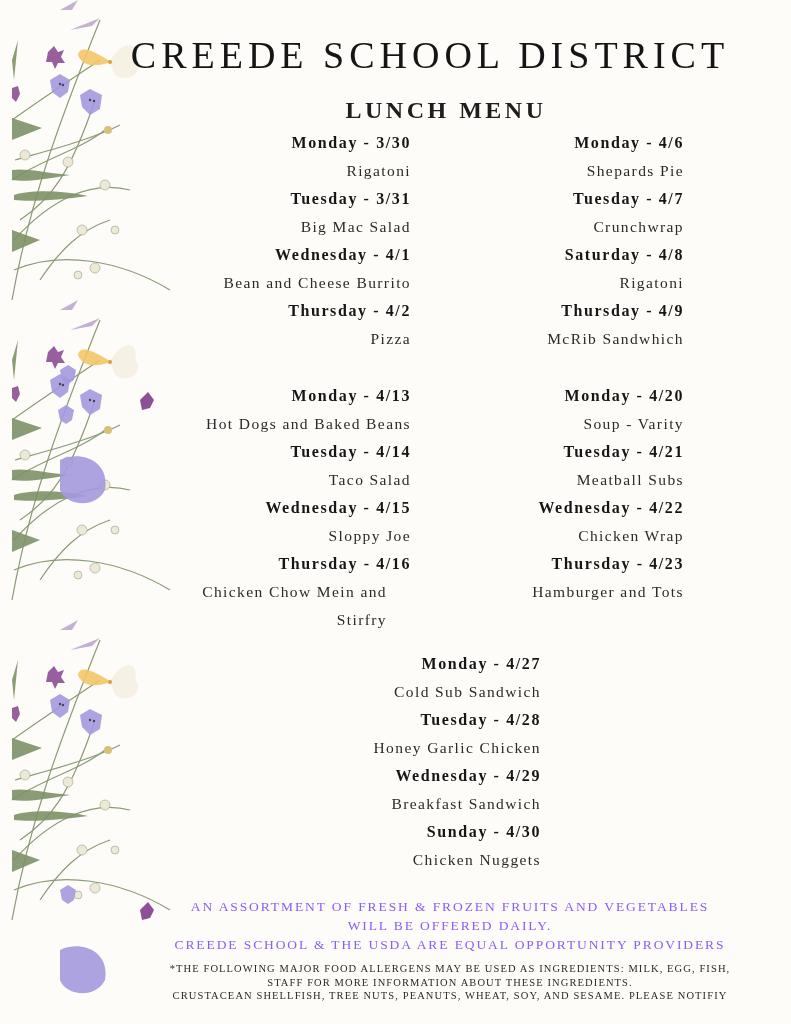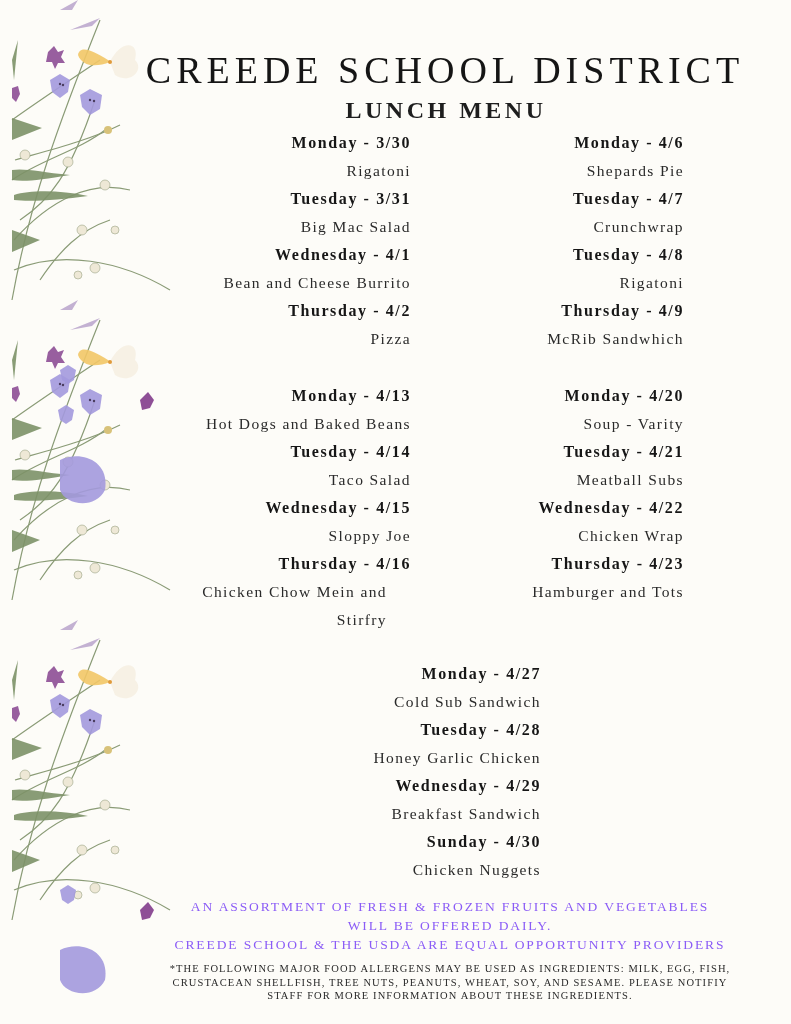--- a/index.html
+++ b/index.html
@@ -26,21 +26,21 @@
       position: absolute;
       left: 120px;
       width: 620px;
       top: 33px;
       text-align: center;
       font-family: "Liberation Serif", serif;
       font-size: 38px;
       letter-spacing: 5px;
       font-weight: normal;
       color: #151515;
-      margin: 15px;
+      margin: 0;
       line-height: 44px;
     }
     .subtitle {
       position: absolute;
       left: 120px;
       width: 620px;
       top: 80px;
       text-align: center;
       font-family: "Liberation Serif", serif;
       font-size: 24px;
@@ -66,21 +66,21 @@
     .week .meal {
       font-size: 15.5px;
       letter-spacing: 1.4px;
       line-height: 28px;
       color: #2a2a2a;
     }
     #week1 { left: 151px; top: 129px; }
     #week2 { left: 424px; top: 129px; }
     #week3 { left: 151px; top: 382px; }
     #week4 { left: 424px; top: 382px; }
-    #week5 { left: 281px; top: 650px; margin-top: 10px; }
+    #week5 { left: 281px; top: 650px; }
     .footer-note {
       position: absolute;
       left: 140px;
       width: 620px;
       top: 897px;
       text-align: center;
       font-family: "Liberation Serif", serif;
       font-size: 13.5px;
       letter-spacing: 1.9px;
       line-height: 19px;
@@ -196,21 +196,21 @@
   <div class="meal">Bean and Cheese Burrito</div>
   <div class="day">Thursday - 4/2</div>
   <div class="meal">Pizza</div>
 </div>
 
 <div class="week" id="week2">
   <div class="day">Monday - 4/6</div>
   <div class="meal">Shepards Pie</div>
   <div class="day">Tuesday - 4/7</div>
   <div class="meal">Crunchwrap</div>
-  <div class="day">Tuesday - 4/8</div>
+  <div class="day">Saturday - 4/8</div>
   <div class="meal">Rigatoni</div>
   <div class="day">Thursday - 4/9</div>
   <div class="meal">McRib Sandwhich</div>
 </div>
 
 <div class="week" id="week3">
   <div class="day">Monday - 4/13</div>
   <div class="meal">Hot Dogs and Baked Beans</div>
   <div class="day">Tuesday - 4/14</div>
   <div class="meal">Taco Salad</div>
@@ -243,15 +243,15 @@
 </div>
 
 <div class="footer-note">
   <div>AN ASSORTMENT OF FRESH &amp; FROZEN FRUITS AND VEGETABLES</div>
   <div>WILL BE OFFERED DAILY.</div>
   <div>CREEDE SCHOOL &amp; THE USDA ARE EQUAL OPPORTUNITY PROVIDERS</div>
 </div>
 
 <div class="allergen-note">
   <div>*THE FOLLOWING MAJOR FOOD ALLERGENS MAY BE USED AS INGREDIENTS: MILK, EGG, FISH,</div>
+  <div>STAFF FOR MORE INFORMATION ABOUT THESE INGREDIENTS.</div>
   <div>CRUSTACEAN SHELLFISH, TREE NUTS, PEANUTS, WHEAT, SOY, AND SESAME. PLEASE NOTIFIY</div>
-  <div>STAFF FOR MORE INFORMATION ABOUT THESE INGREDIENTS.</div>
 </div>
 
 </body></html>

